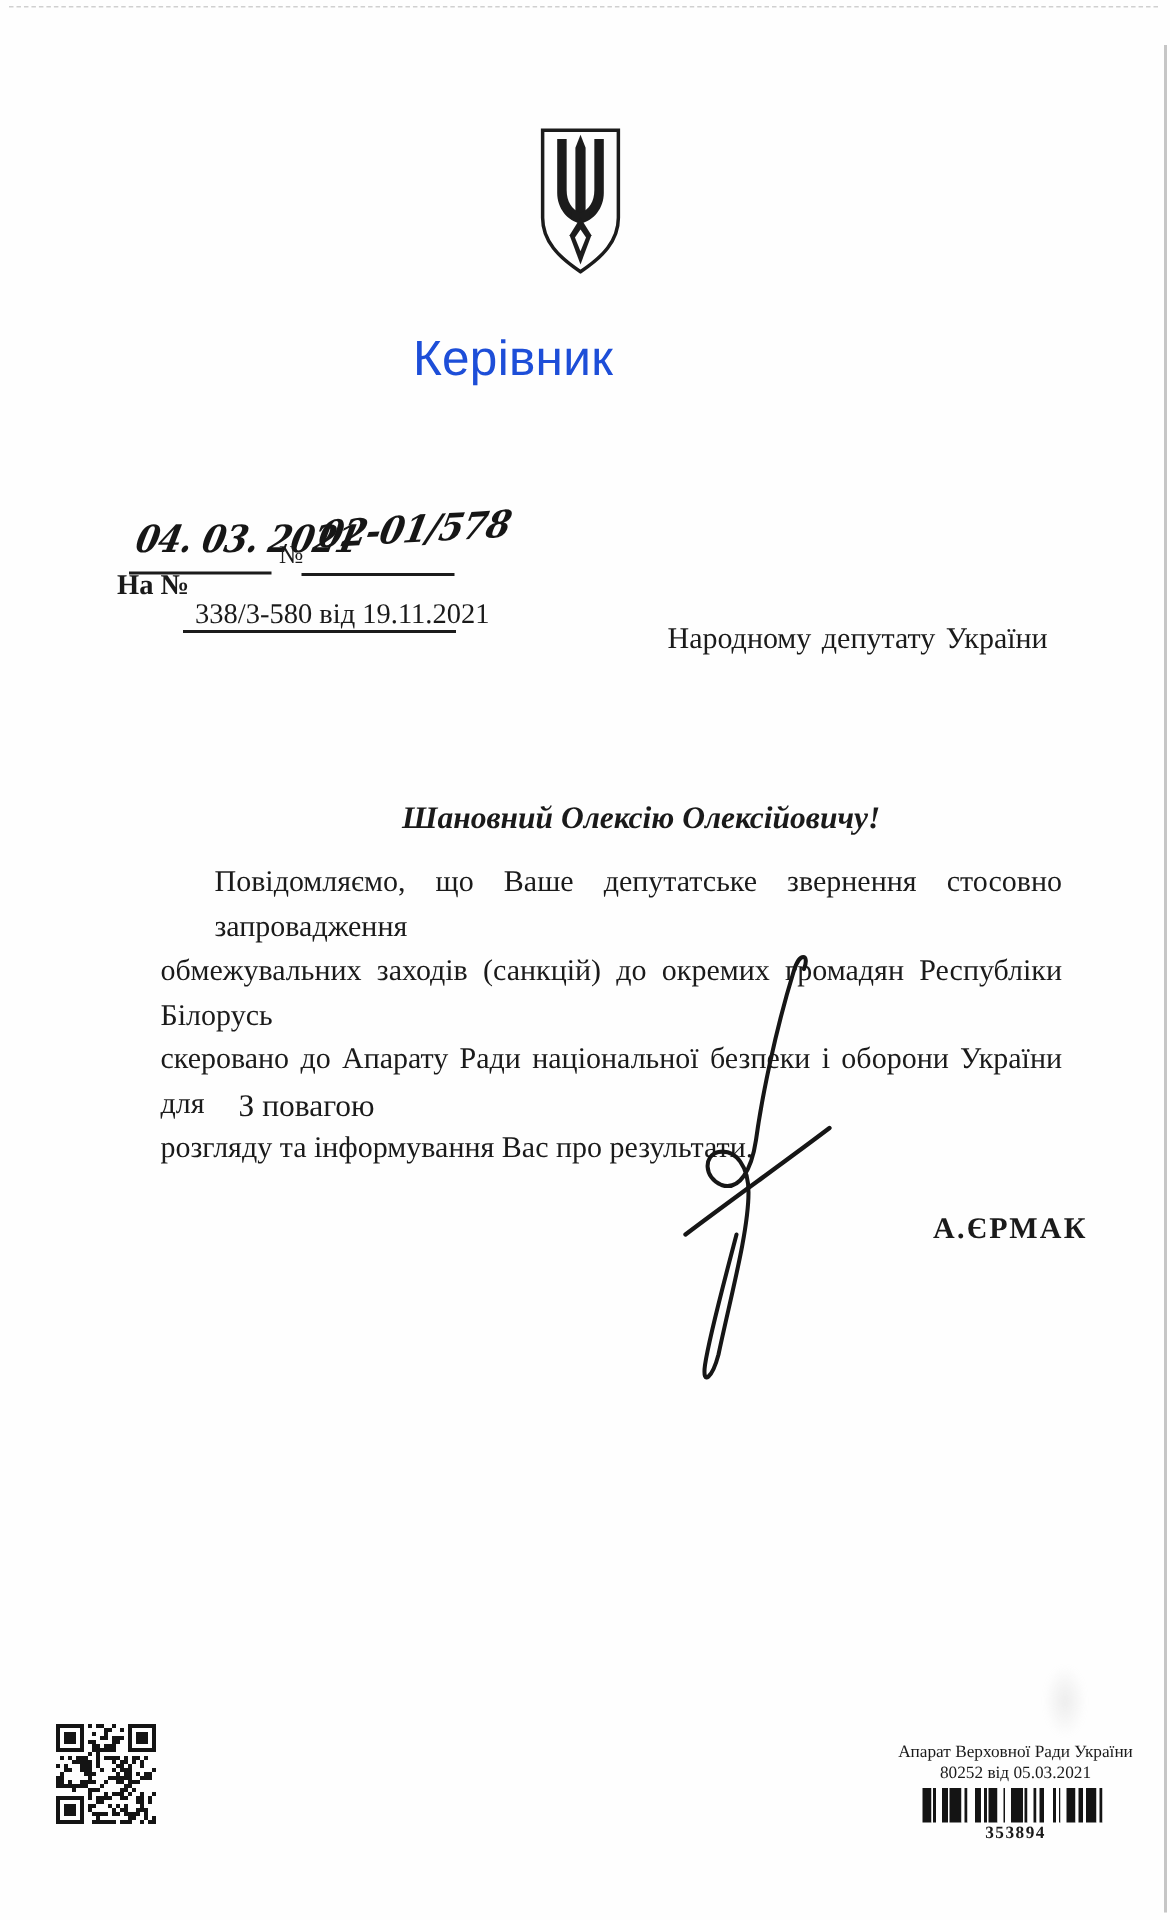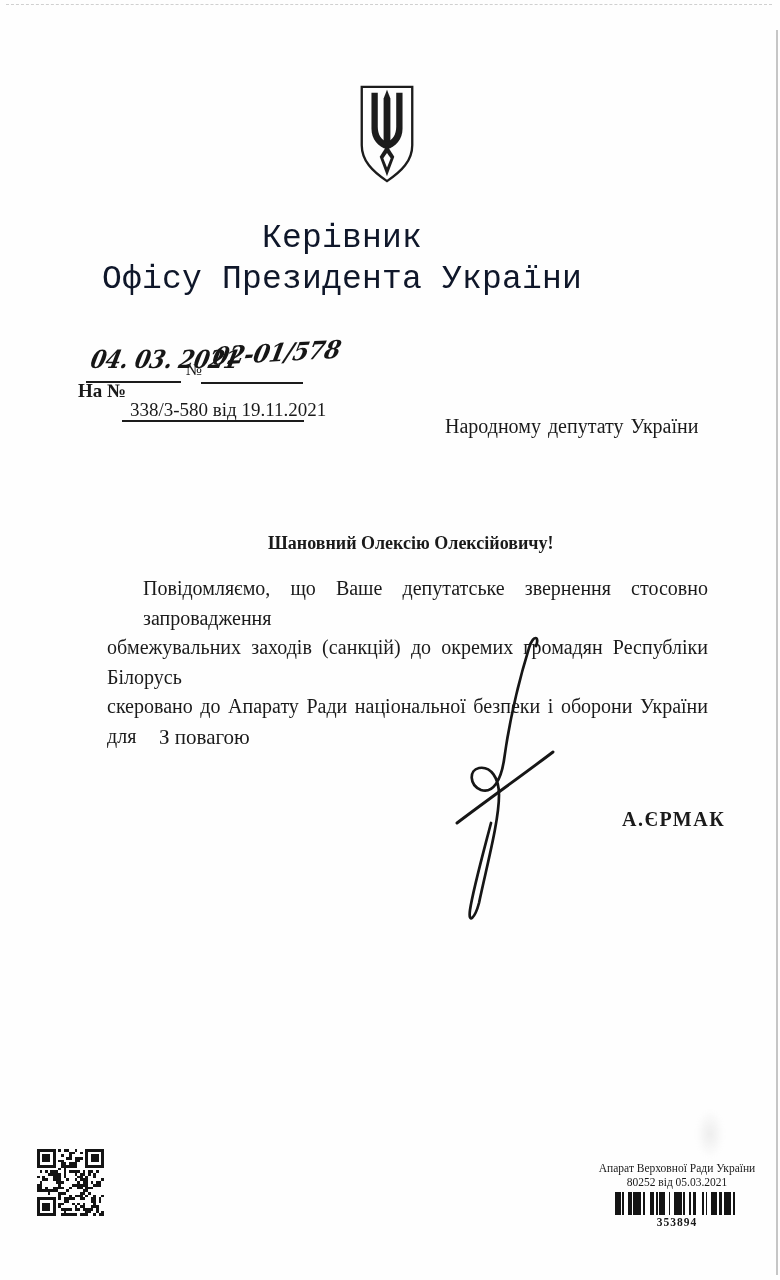--- a/index.html
+++ b/index.html
@@ -4,34 +4,34 @@
 <style>
   html,body{margin:0;padding:0;background:#e9e9e9;}
   .page{
     position:relative;width:780px;height:1280px;margin:0 auto;
     background:#fefefe;overflow:hidden;
     font-family:"Liberation Serif", serif;color:#1a1a1a;
   }
   .abs{position:absolute;}
   
   .org-title{left:0;top:219px;width:684px;text-align:center;
-    font-family:Liberation Mono, monospace;font-size:33px;line-height:1.24;
-    color:#0f172a;letter-spacing:.2px;}
+    font-family:Liberation Sans, sans-serif;font-size:33px;line-height:1.24;
+    color:#1d4ed8;letter-spacing:.2px;}
   
   .hw{font-family:"DejaVu Serif", serif;font-style:italic;font-weight:700;
     font-size:25px;transform:skewX(-12deg) scaleX(.88);transform-origin:left bottom;
     letter-spacing:-.5px;white-space:nowrap;color:#161616;}
   .uline{background:#1c1c1c;height:2px;}
   .ref-text{font-size:19px;white-space:nowrap;}
   .nosign{font-size:17px;}
   
   .recipient-line{left:445px;top:415px;font-size:20px;word-spacing:2px;white-space:nowrap;}
   .recipient-name{left:445px;top:458px;width:230px;text-align:center;
     font-size:20px;font-weight:700;letter-spacing:.6px;white-space:nowrap;}
-  .salutation{left:268px;top:533px;font-size:18px;font-weight:700;white-space:nowrap;}
+  .salutation{left:268px;top:533px;font-size:21px;font-weight:700;font-style:italic;white-space:nowrap;}
   
   .body-block{left:107px;top:574px;width:601px;font-size:20px;line-height:29.5px;}
   .jline{text-align:justify;text-align-last:justify;}
   .indent{padding-left:36px;}
   .closing{left:159px;top:725px;font-size:21px;}
   .signer{left:622px;top:808px;font-size:20px;font-weight:700;letter-spacing:1.5px;white-space:nowrap;}
   
   .stamp{left:596px;top:1161px;width:162px;text-align:center;line-height:1.25;}
   .stamp-org{font-size:11.5px;white-space:nowrap;}
   .stamp-entry{font-size:11.5px;}
@@ -63,41 +63,41 @@
         <path d="M46 9 H39.5 V44 C39.5 52 36 57.5 30 59.5 V67 C39 65 46 56.5 46 46 Z"></path>
         <path d="M24 59.5 H36 V64 H24 Z"></path>
         <path d="M30 63 L37.5 75 L30 95 L22.5 75 Z"></path>
       </g>
       <path d="M30 71 L33.8 76.5 L30 86 L26.2 76.5 Z" fill="#fefefe"></path>
     </svg>
   </div>
 
   <div class="abs org-title">
     <div>Керівник</div>
-    <div>Офісу Президента України</div>
   </div>
 
   <span class="abs hw" style="left:88px;top:345px;">04. 03. 2021</span>
   <span class="abs ref-text nosign" style="left:186px;top:360px;">№</span>
   <span class="abs hw" style="left:210px;top:342px;transform:skewX(-14deg) scaleX(.92) rotate(-3deg);">02-01/578</span>
   <div class="abs uline" style="left:86px;top:381px;width:95px;"></div>
   <div class="abs uline" style="left:201px;top:382px;width:102px;"></div>
 
   <span class="abs ref-text" style="left:78px;top:380px;font-weight:bold;">На №</span>
   <span class="abs ref-text" style="left:130px;top:399px;">338/3-580 від 19.11.2021</span>
   <div class="abs uline" style="left:122px;top:420px;width:182px;height:1.6px;"></div>
 
   <div class="abs recipient-line">Народному депутату України</div>
 
   <div class="abs salutation">Шановний Олексію Олексійовичу!</div>
 
   <div class="abs body-block">
     <div class="jline indent">Повідомляємо, що Ваше депутатське звернення стосовно запровадження</div>
     <div class="jline">обмежувальних заходів (санкцій) до окремих громадян Республіки Білорусь</div>
     <div class="jline">скеровано до Апарату Ради національної безпеки і оборони України для</div>
+    <div>розгляду та інформування Вас про результати.</div>
   </div>
 
   <div class="abs closing">З повагою</div>
 
   <div class="abs" style="left:428px;top:633px;">
     <svg width="145" height="315" viewBox="0 0 145 315">
       <g fill="none" stroke="#161616" stroke-width="2.7" stroke-linecap="round">
         <path d="M108 13 C112 3 105 1 101 15 C89 54 80 98 76 127
                  C73 147 65 161 53 157 C41 152 41 137 51 135
                  C63 133 71 145 71 162 C71 188 59 232 51 270

